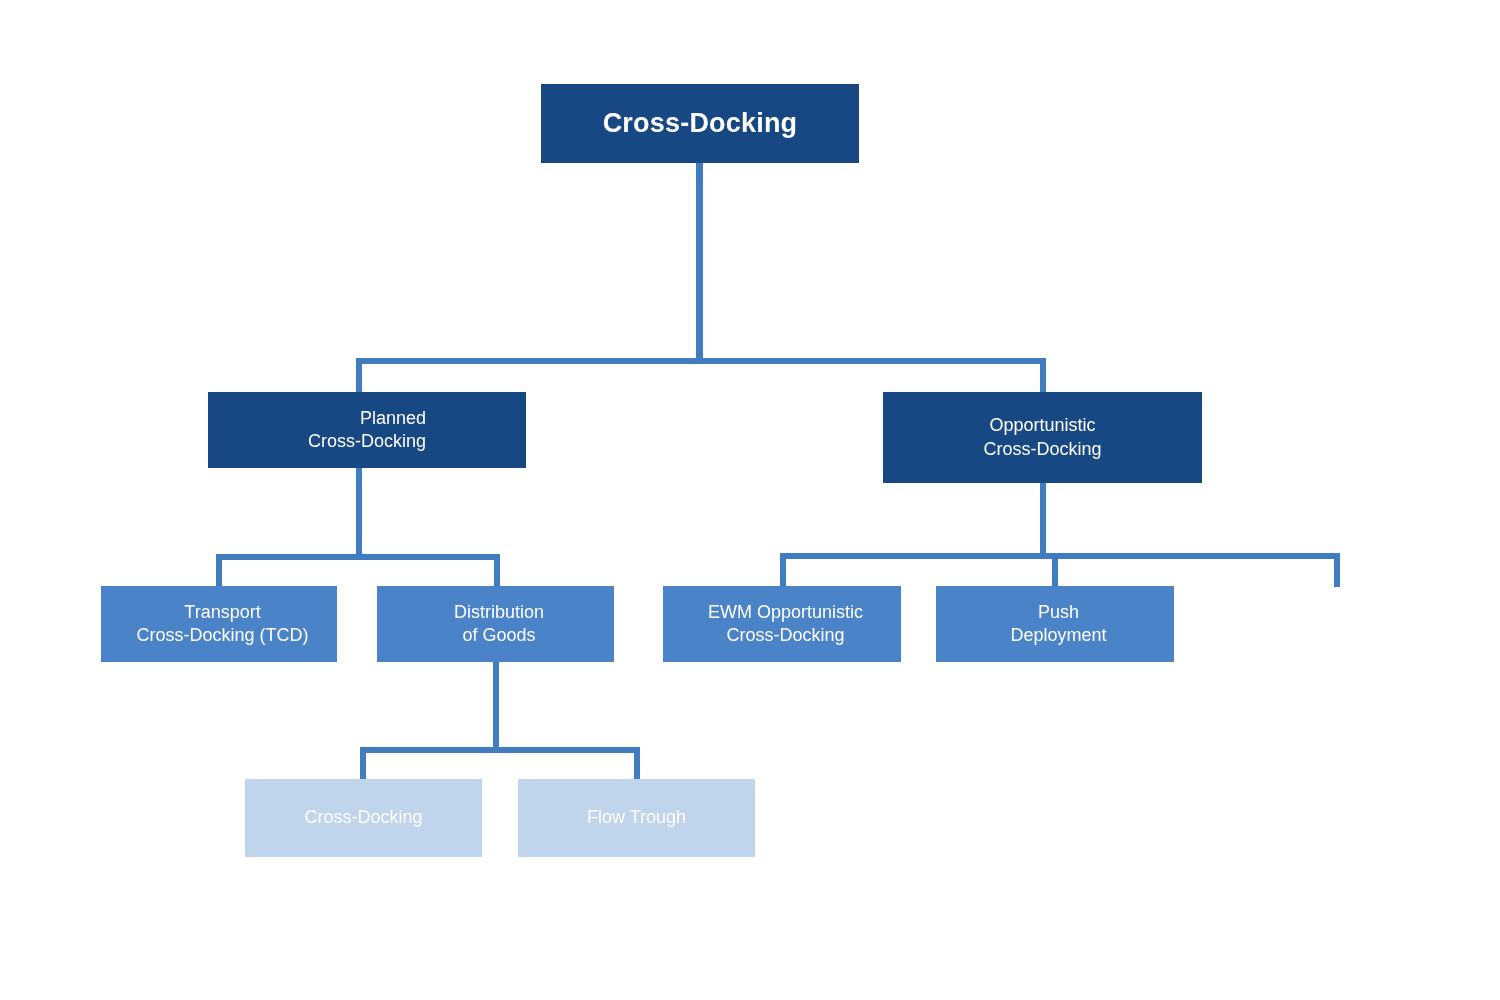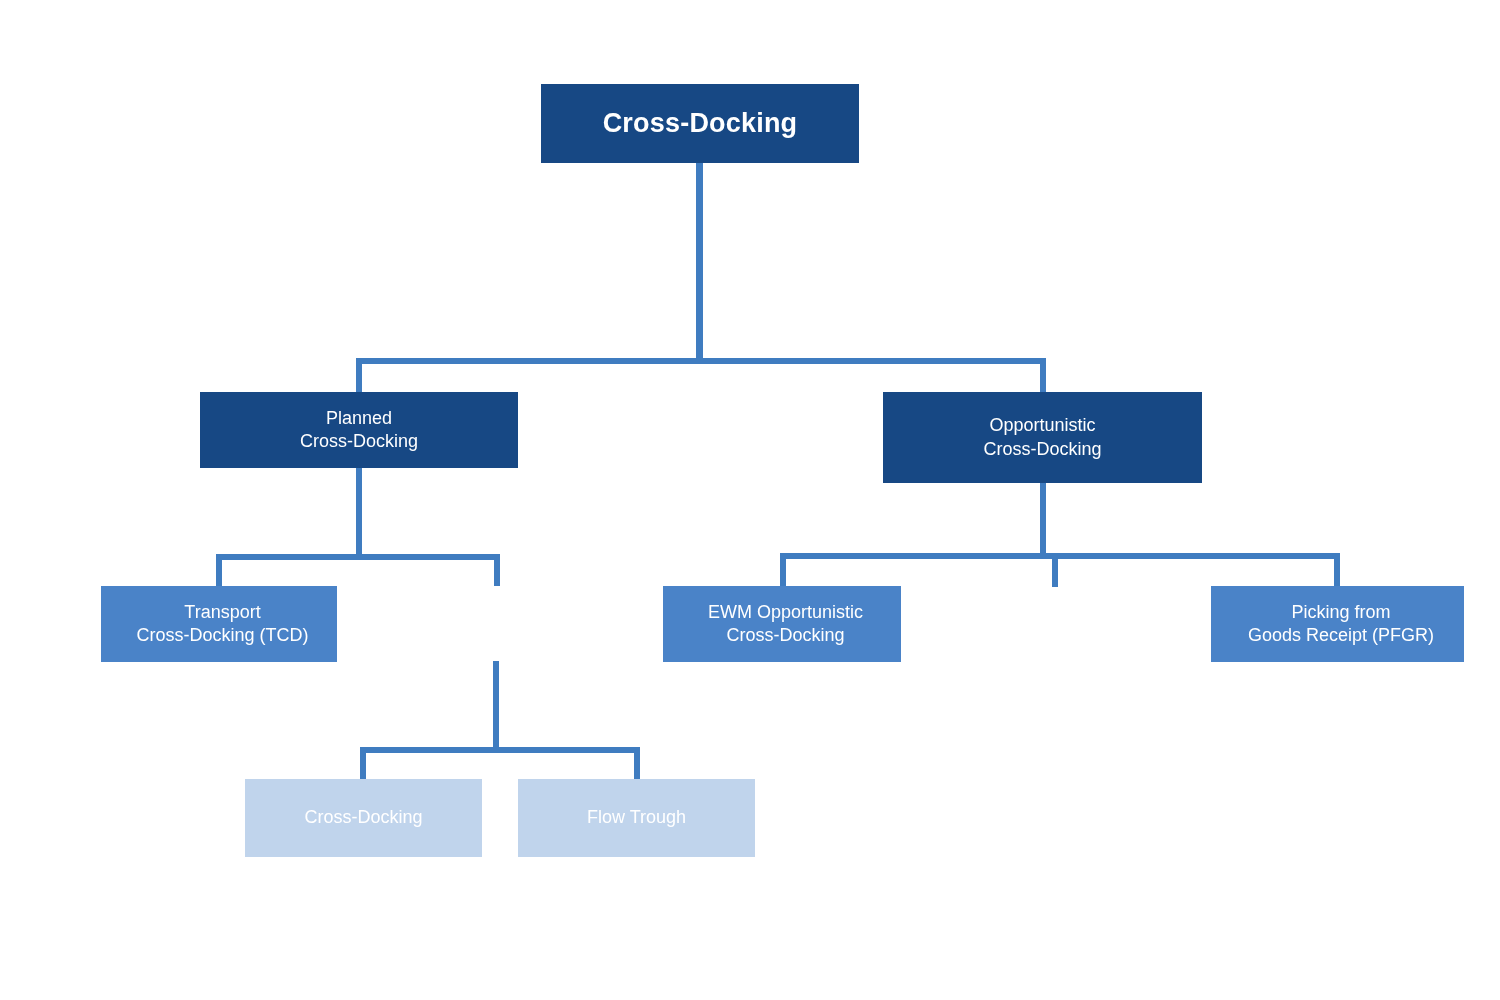--- a/index.html
+++ b/index.html
@@ -86,34 +86,36 @@
   <div class="conn" style="left:1334px; top:553px; width:6px; height:34px;"></div>
 
   <div class="conn" style="left:493px; top:661px; width:6px; height:90px;"></div>
 
   <div class="conn" style="left:360px; top:747px; width:280px; height:6px;"></div>
   <div class="conn" style="left:360px; top:747px; width:6px; height:34px;"></div>
   <div class="conn" style="left:634px; top:747px; width:6px; height:34px;"></div>
 
   <div class="node node-root" style="left:541px; top:84px; width:318px; height:79px;">Cross-Docking</div>
 
-  <div class="node node-dark" style="left:200px; top:392px; width:318px; height:76px;">Planned
+  <div class="node node-dark" style="left:208px; top:392px; width:318px; height:76px;text-align:right;">Planned
 Cross-Docking</div>
 
   <div class="node node-dark" style="left:883px; top:392px; width:319px; height:91px;">Opportunistic
 Cross-Docking</div>
 
   <div class="node node-mid" style="left:101px; top:586px; width:236px; height:76px;">Transport
 Cross-Docking (TCD)</div>
 
+  <div class="node node-mid" style="left:377px; top:586px; width:237px; height:76px;">Distribution
+of Goods</div>
 
   <div class="node node-mid" style="left:663px; top:586px; width:238px; height:76px;">EWM Opportunistic
 Cross-Docking</div>
 
+  <div class="node node-mid" style="left:936px; top:586px; width:238px; height:76px;">Push
+Deployment</div>
 
-  <div class="node node-mid" style="left:1211px; top:586px; width:253px; height:76px;">Picking from
-Goods Receipt (PFGR)</div>
 
   <div class="node node-light" style="left:245px; top:779px; width:237px; height:78px;">Cross-Docking</div>
 
   <div class="node node-light" style="left:518px; top:779px; width:237px; height:78px;">Flow Trough</div>
 
 </div>
 
 </body></html>

